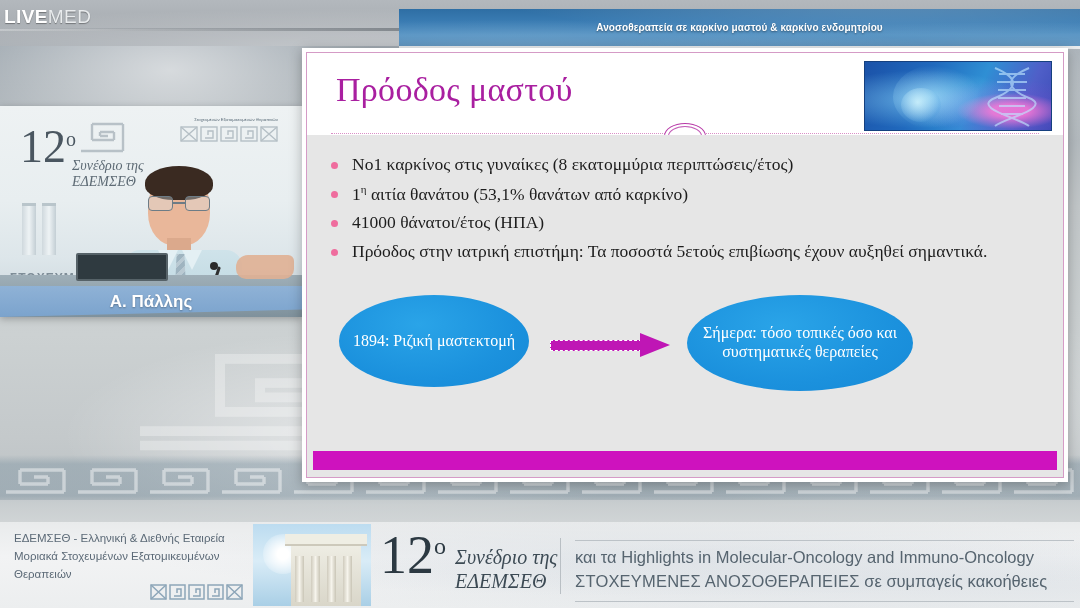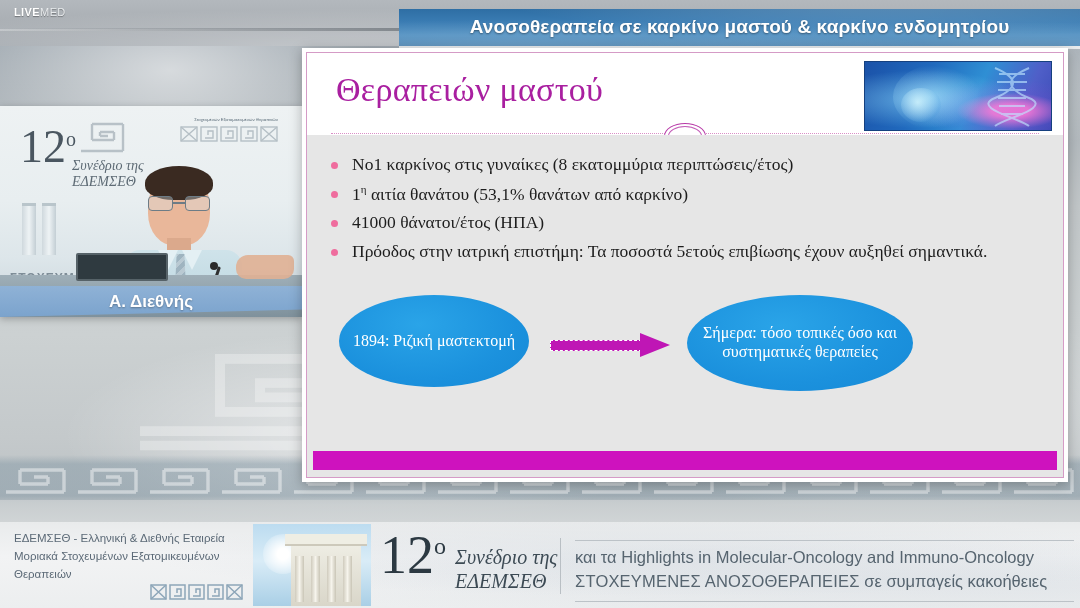--- a/index.html
+++ b/index.html
@@ -53,22 +53,22 @@
   #topbar{
     position:absolute; left:0; top:0; width:1080px; height:46px;
     background:linear-gradient(180deg,#b3b8bd 0%,#a9aeb3 52%,#9fa5ab 100%);
     overflow:hidden;
   }
   #topbar .haze{
     position:absolute; inset:0;
     background:radial-gradient(ellipse at 35% 120%, rgba(255,255,255,.45), rgba(255,255,255,0) 60%);
   }
   .logo{
-    position:absolute; left:14px; top:6px;
-    font-size:11px; font-weight:bold; letter-spacing:.4px;
+    position:absolute; left:4px; top:6px;
+    font-size:19px; font-weight:bold; letter-spacing:.4px;
     color:#ffffff; text-shadow:0 1px 1px rgba(0,0,0,.35);
   }
   .logo .med{ font-weight:normal; color:#e9ecee; }
   .topline{
     position:absolute; left:0; top:28px; width:420px; height:3px;
     background:linear-gradient(90deg,rgba(255,255,255,0),rgba(120,126,132,.9));
   }
   .topline2{
     position:absolute; left:0; top:29px; width:1080px; height:2px;
     background:linear-gradient(90deg,rgba(255,255,255,.55),rgba(160,166,172,.5));
@@ -84,21 +84,21 @@
   #titlebar .marble{
     position:absolute; inset:0;
     background:
       radial-gradient(ellipse at 18% 130%, rgba(255,255,255,.30), rgba(255,255,255,0) 55%),
       radial-gradient(ellipse at 72% -40%, rgba(255,255,255,.28), rgba(255,255,255,0) 58%),
       radial-gradient(ellipse at 95% 120%, rgba(255,255,255,.25), rgba(255,255,255,0) 50%);
   }
   #titlebar .ttxt{
     position:absolute; inset:0;
     display:flex; align-items:center; justify-content:center;
-    color:#ffffff; font-size:19px; font-weight:bold;
+    color:#ffffff; font-size:10px; font-weight:bold;
     letter-spacing:.1px; text-shadow:0 1px 2px rgba(0,0,0,.40);
     padding-bottom:1px;
   }
   .titlebar-underline{
     position:absolute; left:399px; top:46px; width:681px; height:3px;
     background:#e9ecee;
   }
 
   
   #video{
@@ -516,28 +516,28 @@
     <div class="tie"></div>
     <div class="micball"></div>
     <div class="mic"></div>
   </div>
   <div class="podium"></div>
   <div class="laptop"></div>
   <div class="hands"></div>
 </div>
 
 <div id="namebar">
-  <span>Α. Διεθνής</span>
+  <span>Α. Πάλλης</span>
 </div>
 
 <div id="slide">
   <div class="inner">
 
     <div class="slide-header">
-      <div class="slide-title">Θεραπειών μαστού</div>
+      <div class="slide-title">Πρόοδος μαστού</div>
 
       <div class="hero-img">
         <div class="torso"></div>
         <div class="breast"></div>
         <div class="dna">
           <svg viewBox="0 0 58 62" width="58" height="62">
             <g stroke="#bfe6ff" stroke-width="2" fill="none" opacity=".85">
               <path d="M12 2 C36 12, 36 22, 12 32 C-12 42, 36 52, 46 60"></path>
               <path d="M46 2 C22 12, 22 22, 46 32 C70 42, 22 52, 12 60"></path>
               <path d="M16 8 H42 M14 16 H44 M15 24 H43 M15 32 H43 M16 40 H42 M18 48 H40"></path>

